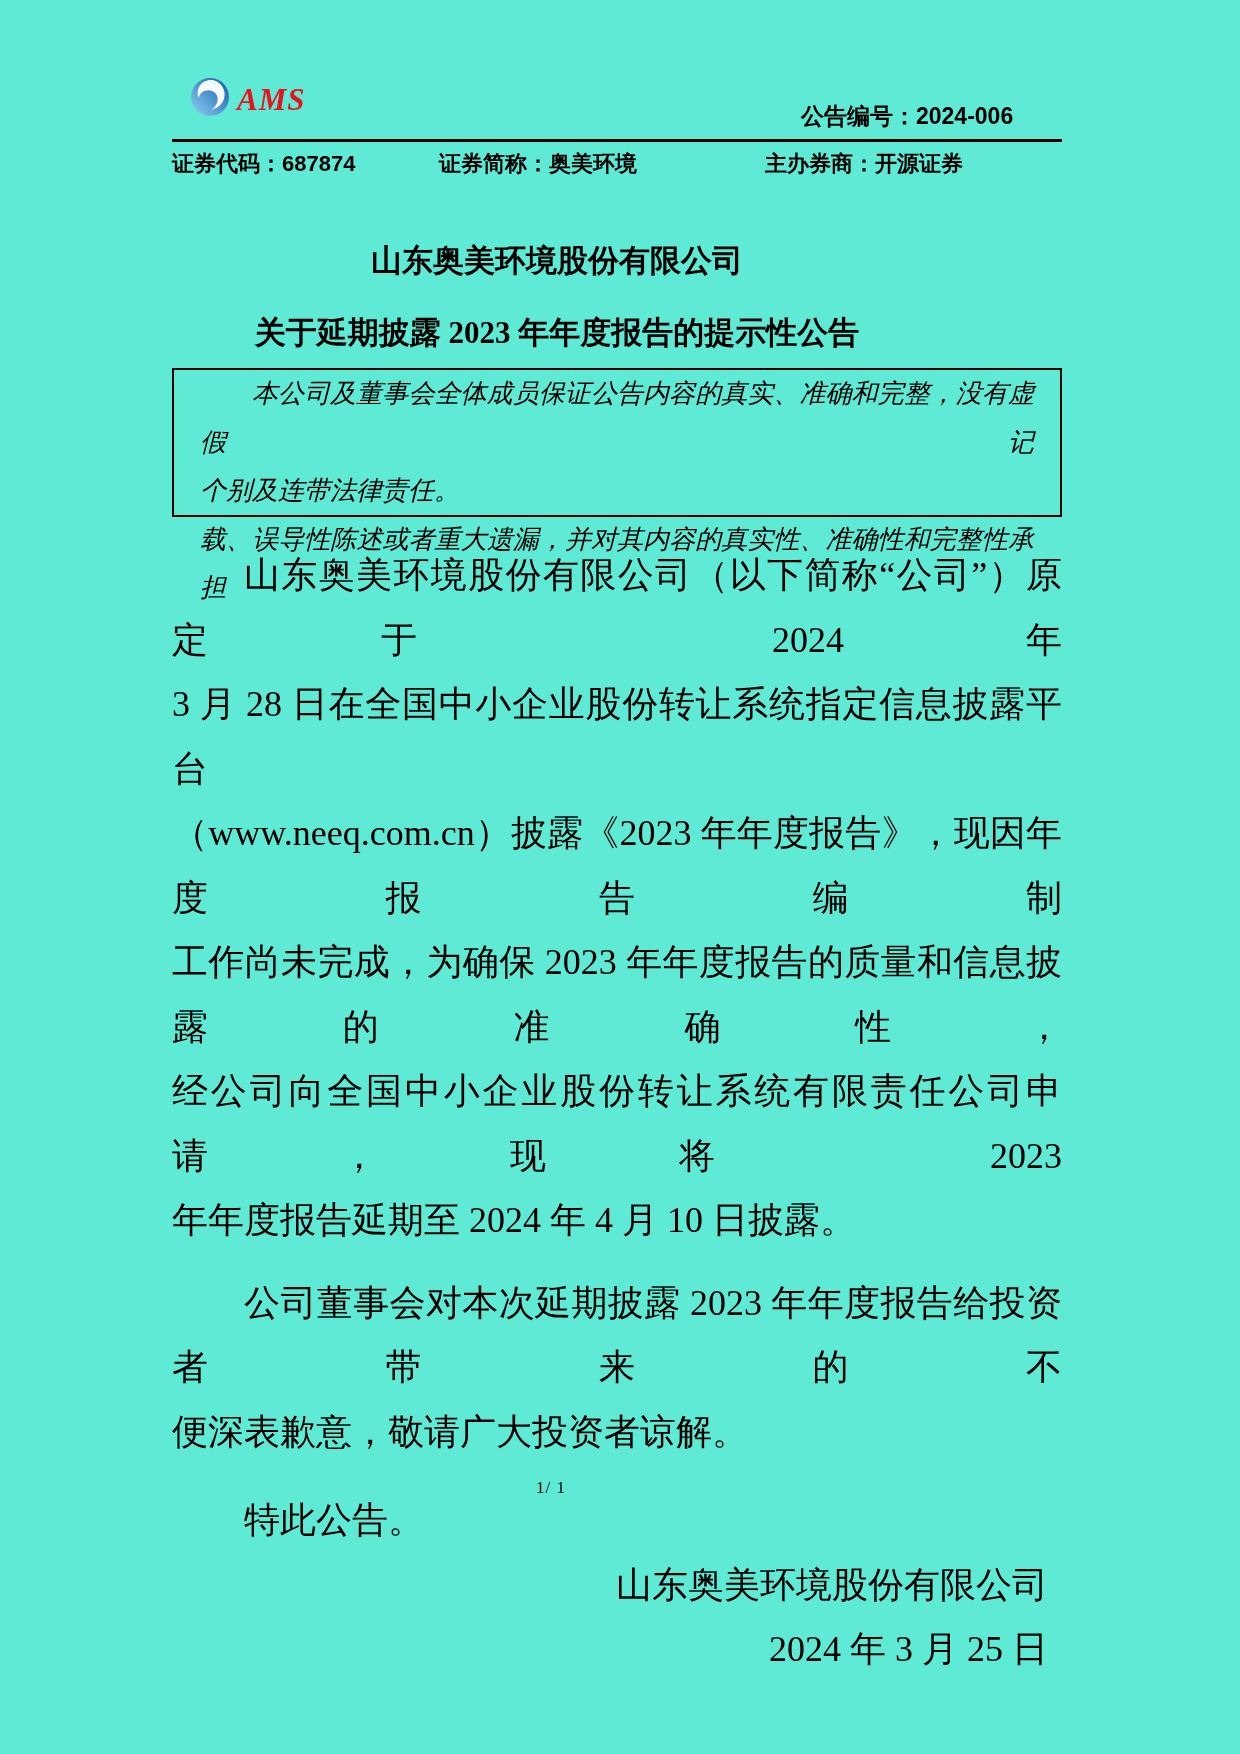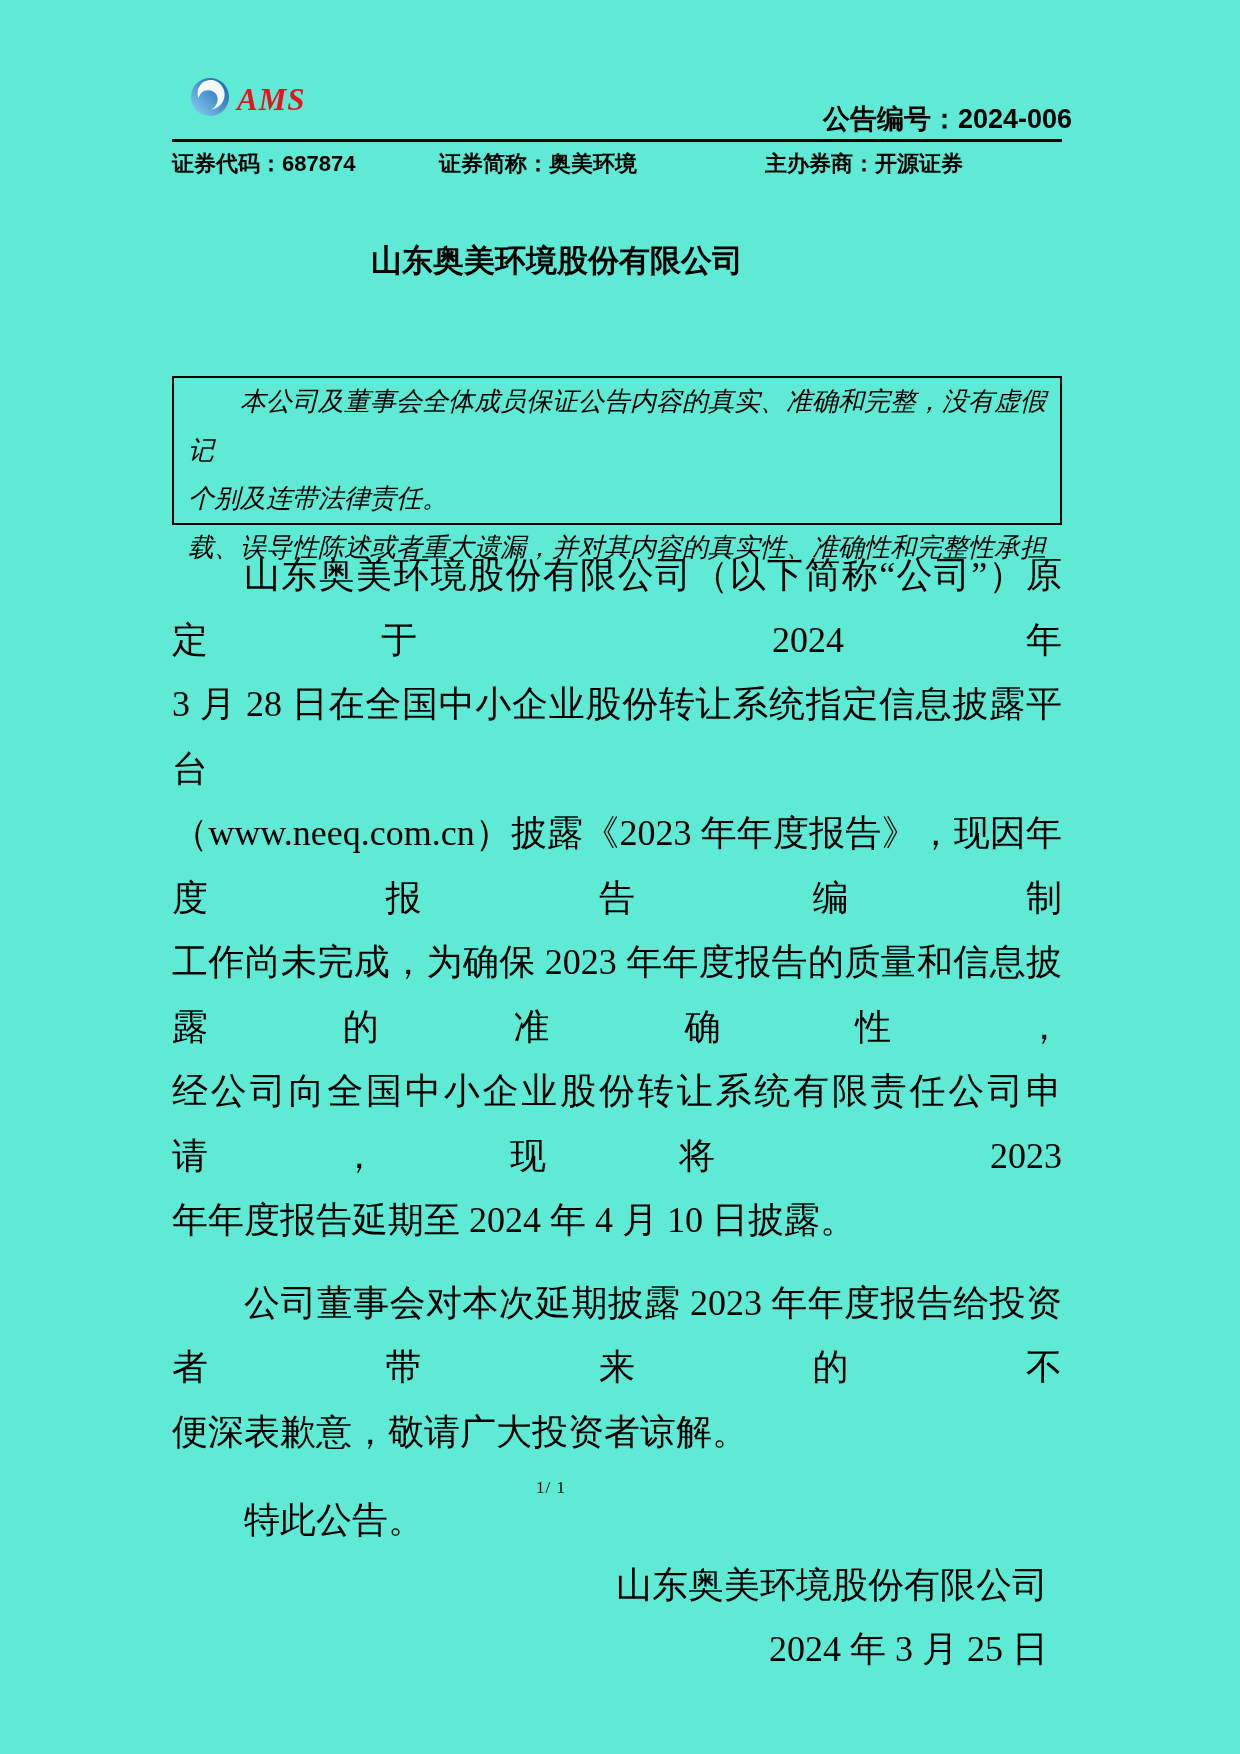--- a/index.html
+++ b/index.html
@@ -25,25 +25,25 @@
     color: #e8131d;
     font-style: italic;
     font-weight: bold;
     font-size: 31px;
     letter-spacing: 1px;
     line-height: 1;
     padding-top: 4px;
   }
   .ann-no {
     position: absolute;
-    left: 823px;
+    left: 801px;
     top: 101px;
     font-family: "Liberation Sans", "DejaVu Sans", sans-serif;
     font-weight: bold;
-    font-size: 27px;
+    font-size: 23px;
     white-space: nowrap;
   }
   .rule {
     position: absolute;
     left: 172px;
     top: 139px;
     width: 890px;
     height: 3px;
     background: #000000;
   }
@@ -73,26 +73,26 @@
     font-weight: bold;
     font-size: 31px;
     white-space: nowrap;
   }
   .title1 { top: 240px; }
   .title2 { top: 312px; }
   
   .notice-box {
     position: absolute;
     left: 172px;
-    top: 376px;
+    top: 368px;
     width: 890px;
     height: 149px;
     border: 2px solid #000000;
     box-sizing: border-box;
-    padding: 0 14px;
+    padding: 0 26px;
     font-style: italic;
     font-size: 26px;
   }
   .nline {
     line-height: 48.5px;
     text-align: justify;
     text-align-last: justify;
   }
   .nline.first { text-indent: 2em; }
   .nline.last  { text-align-last: left; }
@@ -151,20 +151,21 @@
 
   <div class="rule"></div>
 
   <div class="info-row">
     <span class="col col-code">证券代码：687874</span>
     <span class="col col-name">证券简称：奥美环境</span>
     <span class="col col-sponsor">主办券商：开源证券</span>
   </div>
 
   <h1 class="title1">山东奥美环境股份有限公司</h1>
+  <h2 class="title2">关于延期披露 2023 年年度报告的提示性公告</h2>
 
   <div class="notice-box">
     <div class="nline first">本公司及董事会全体成员保证公告内容的真实、准确和完整，没有虚假记</div>
     <div class="nline last">个别及连带法律责任。</div>
     <div class="nline">载、误导性陈述或者重大遗漏，并对其内容的真实性、准确性和完整性承担</div>
   </div>
 
   <div class="body-block">
     <div class="para1">
       <div class="bline indent">山东奥美环境股份有限公司（以下简称“公司”）原定于 2024 年</div>

